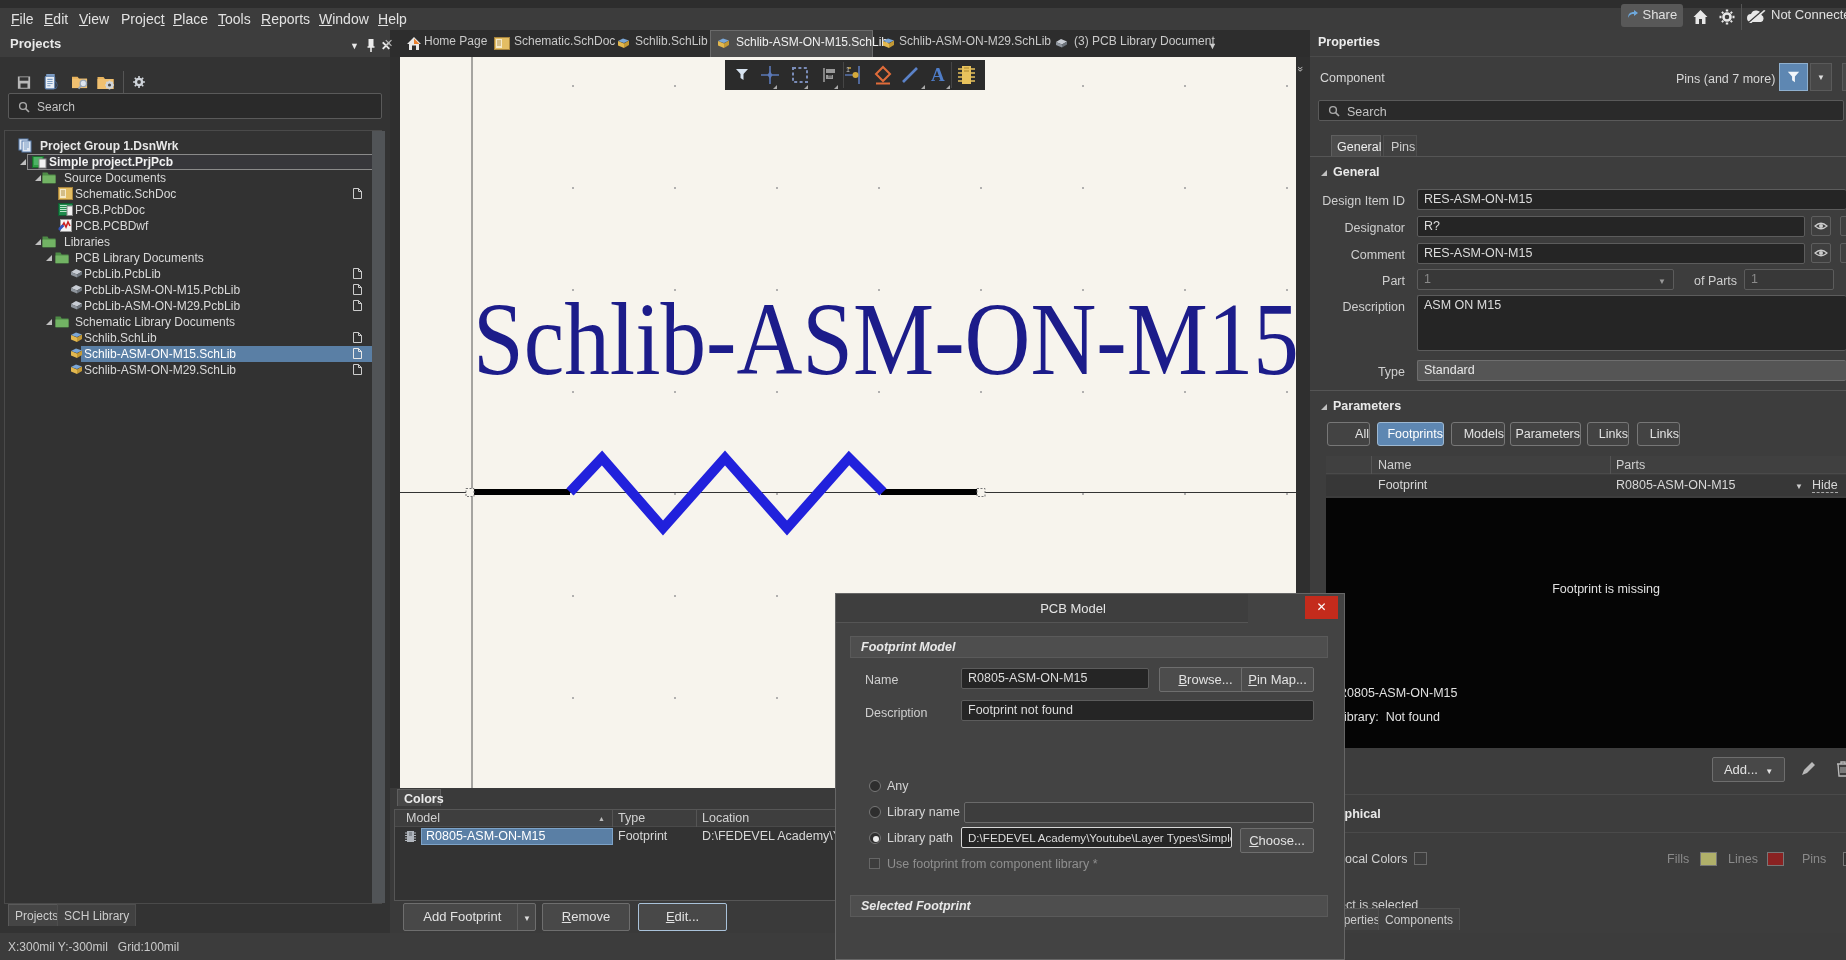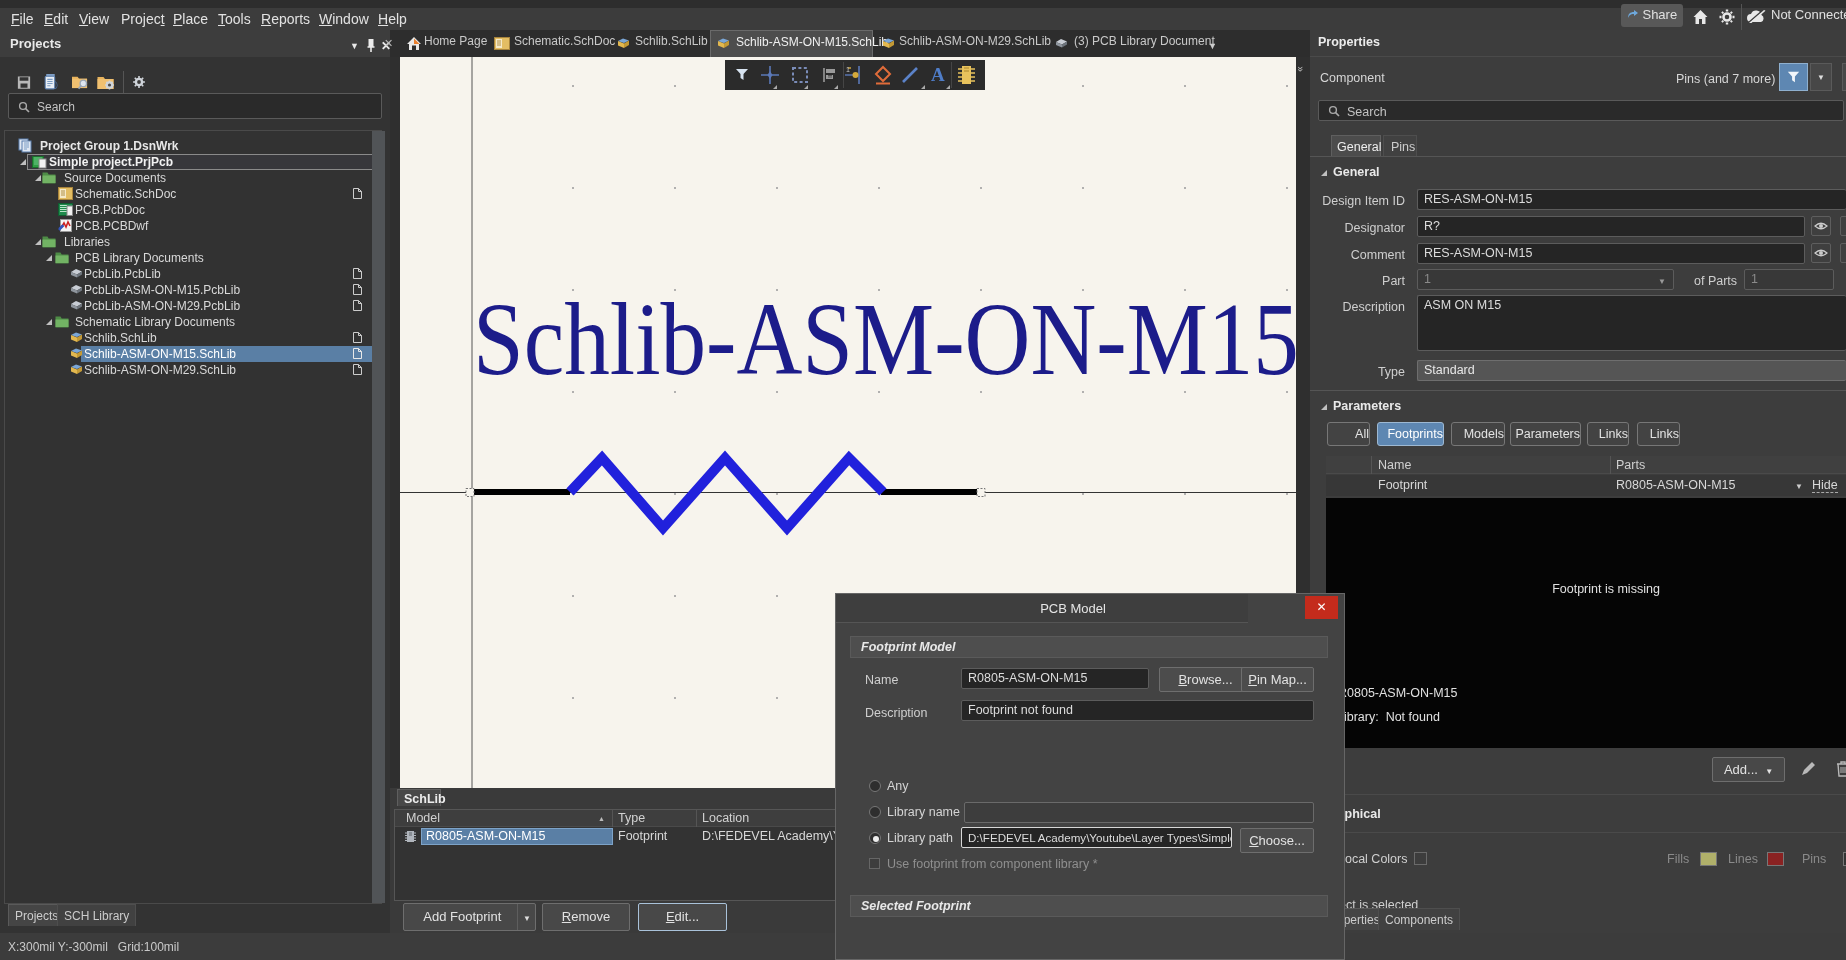--- a/index.html
+++ b/index.html
@@ -481,21 +481,21 @@
           <path d="M8 4 h5 M8 7 h5" stroke="#a8842c"></path>
         </svg>
       <span class="corner" style="left:48px"></span>
         <span class="corner" style="left:79px"></span>
         <span class="corner" style="left:109px"></span>
         <span class="corner" style="left:196px"></span>
         <span class="corner" style="left:221px"></span>
     </div>
   </div>
   <div id="bottompanel" class="abs">
-    <span style="position:absolute;left:7px;top:1px;width:44px;height:17px;background:#484848;border:1px solid #5f5f5f;border-bottom:none;color:#ececec;font-weight:bold;padding:2px 0 0 6px;font-size:12.5px">SchLib</span>
+    <span style="position:absolute;left:7px;top:1px;width:44px;height:17px;background:#484848;border:1px solid #5f5f5f;border-bottom:none;color:#ececec;font-weight:bold;padding:2px 0 0 6px;font-size:12.5px">Colors</span>
     <div style="position:absolute;left:4px;top:21px;width:912px;height:92px;background:#333333;border:1px solid #565656">
       <div style="position:absolute;left:0;top:0;width:910px;height:17px;background:#3e3e3e;border-bottom:1px solid #4a4a4a;color:#d2d2d2">
         <span style="position:absolute;left:11px;top:1px">Model</span>
         <span style="position:absolute;left:203px;top:5px;color:#bbb;font-size:7px">▲</span>
         <span style="position:absolute;left:217px;top:0;width:1px;height:17px;background:#555"></span>
         <span style="position:absolute;left:223px;top:1px">Type</span>
         <span style="position:absolute;left:301px;top:0;width:1px;height:17px;background:#555"></span>
         <span style="position:absolute;left:307px;top:1px">Location</span>
       </div>
       <div style="position:absolute;left:0;top:18px;width:910px;height:17px;color:#d8d8d8">

